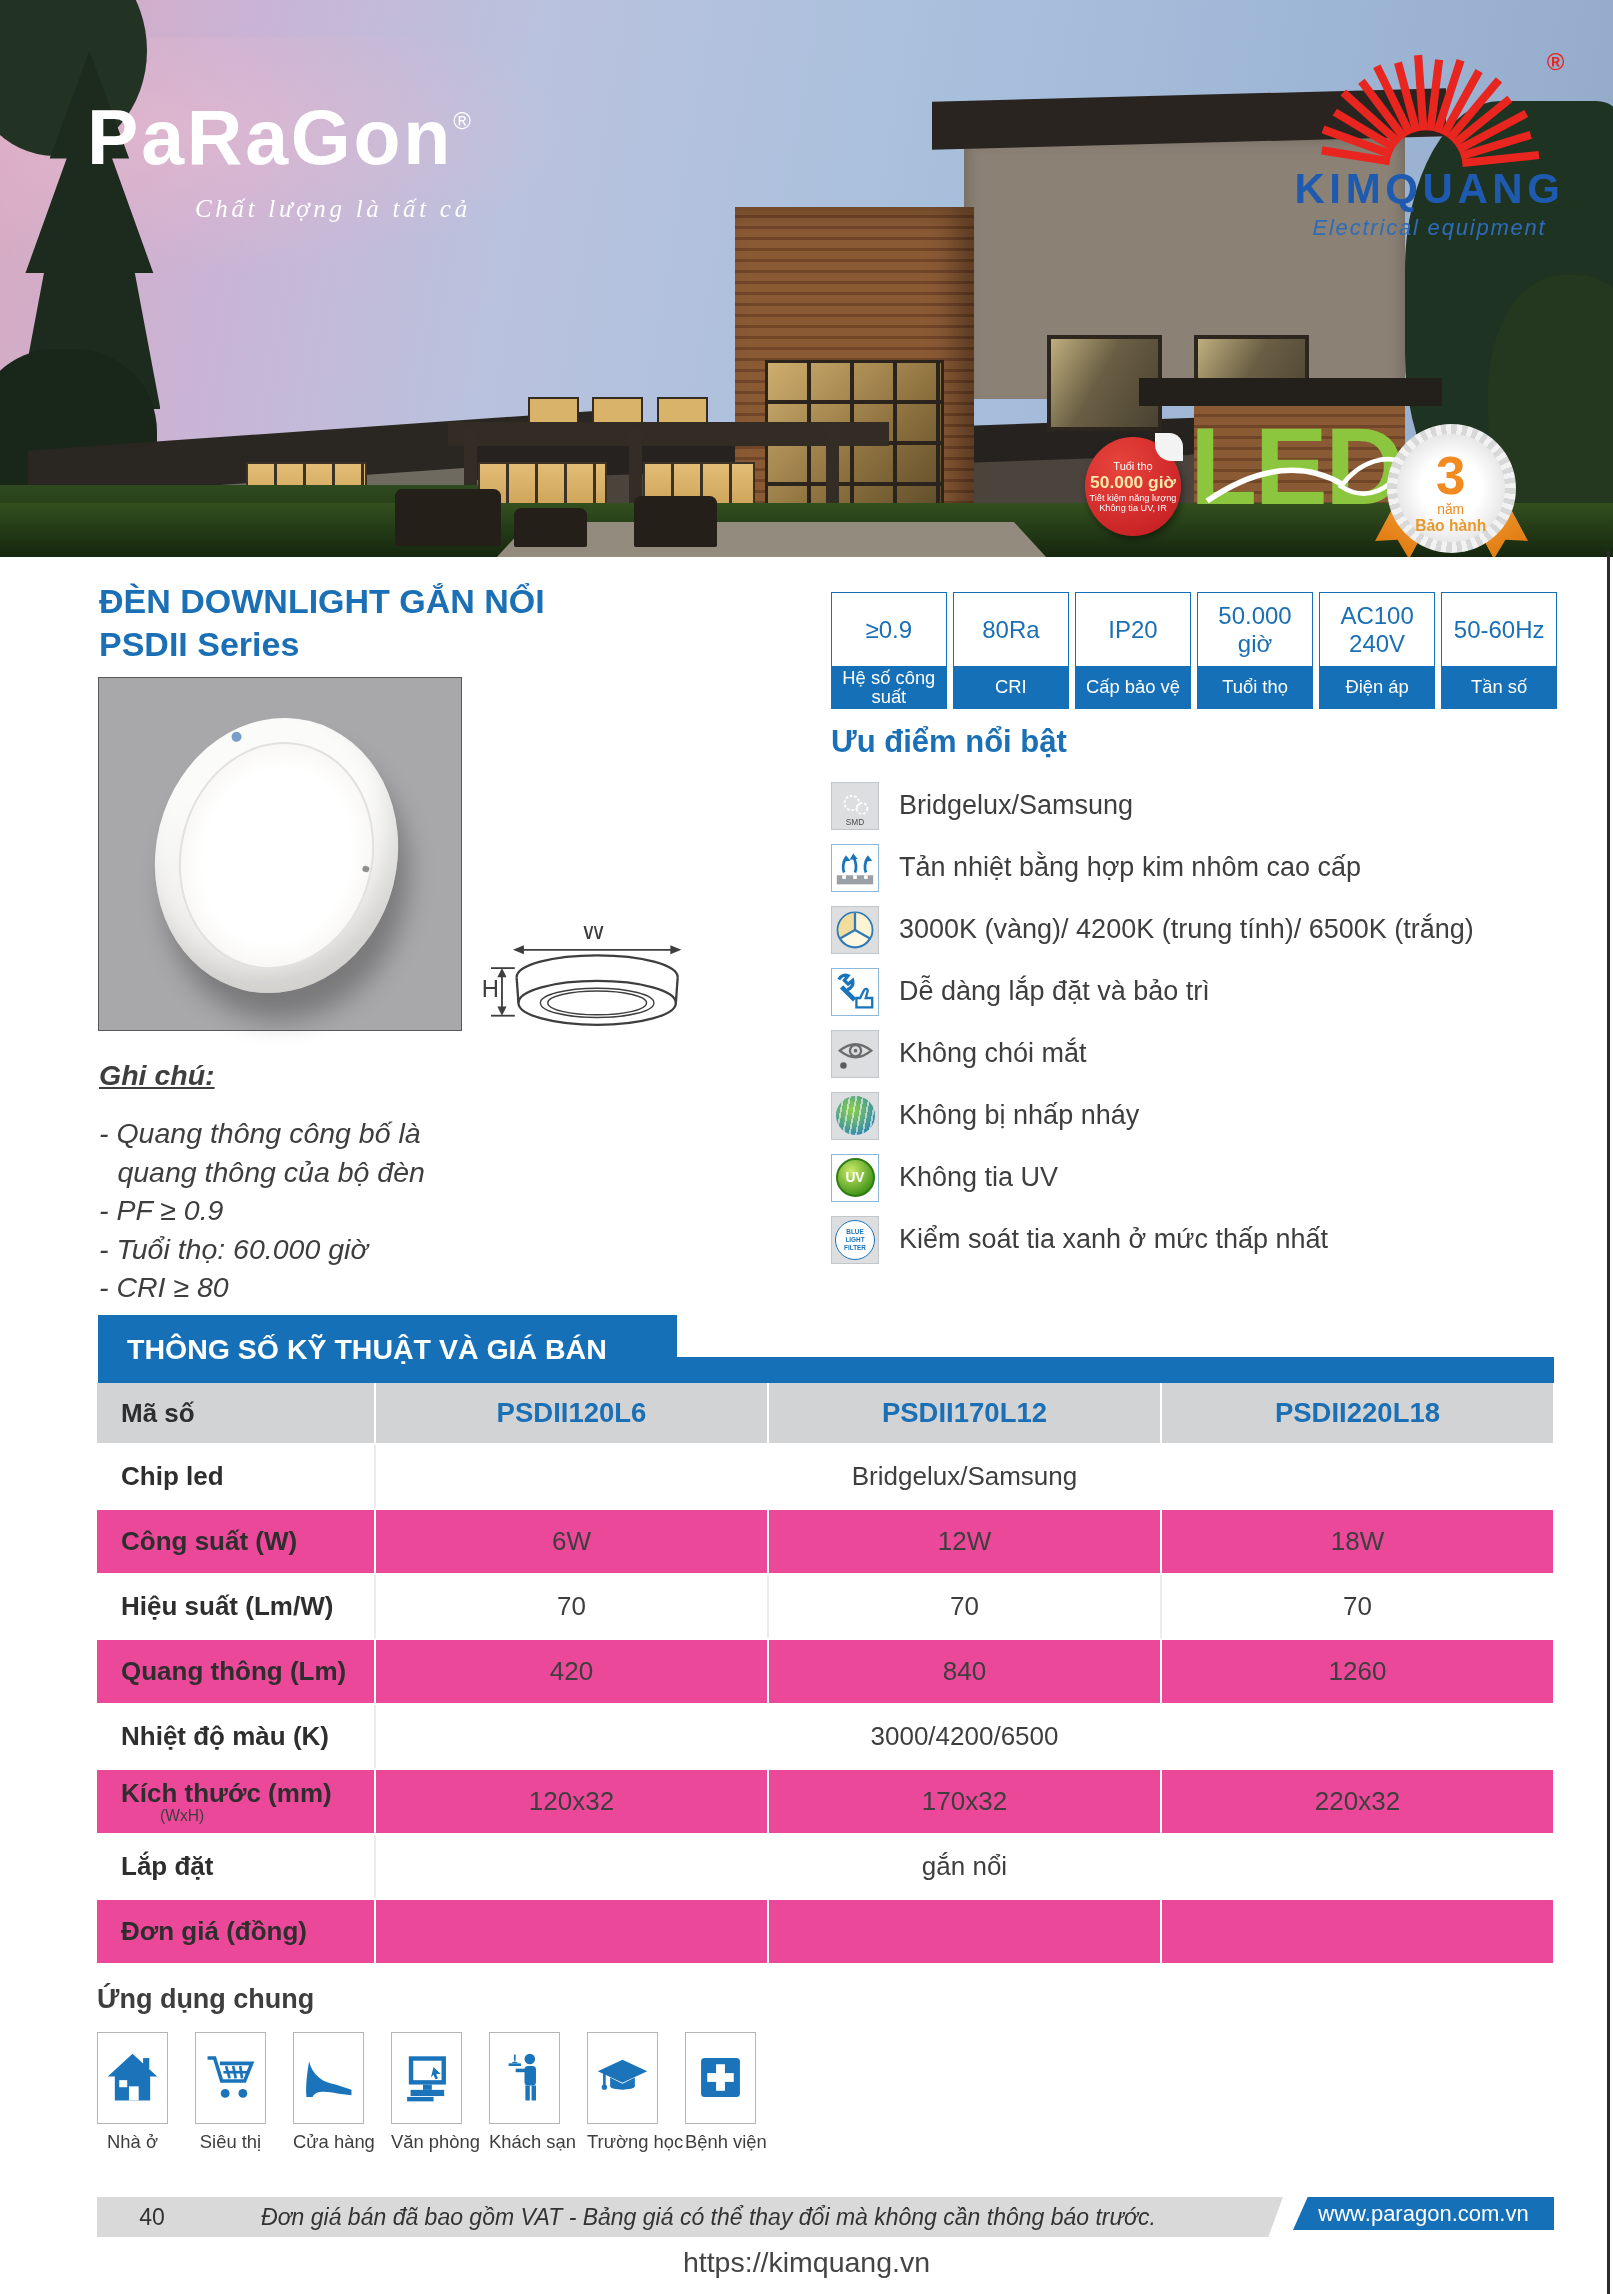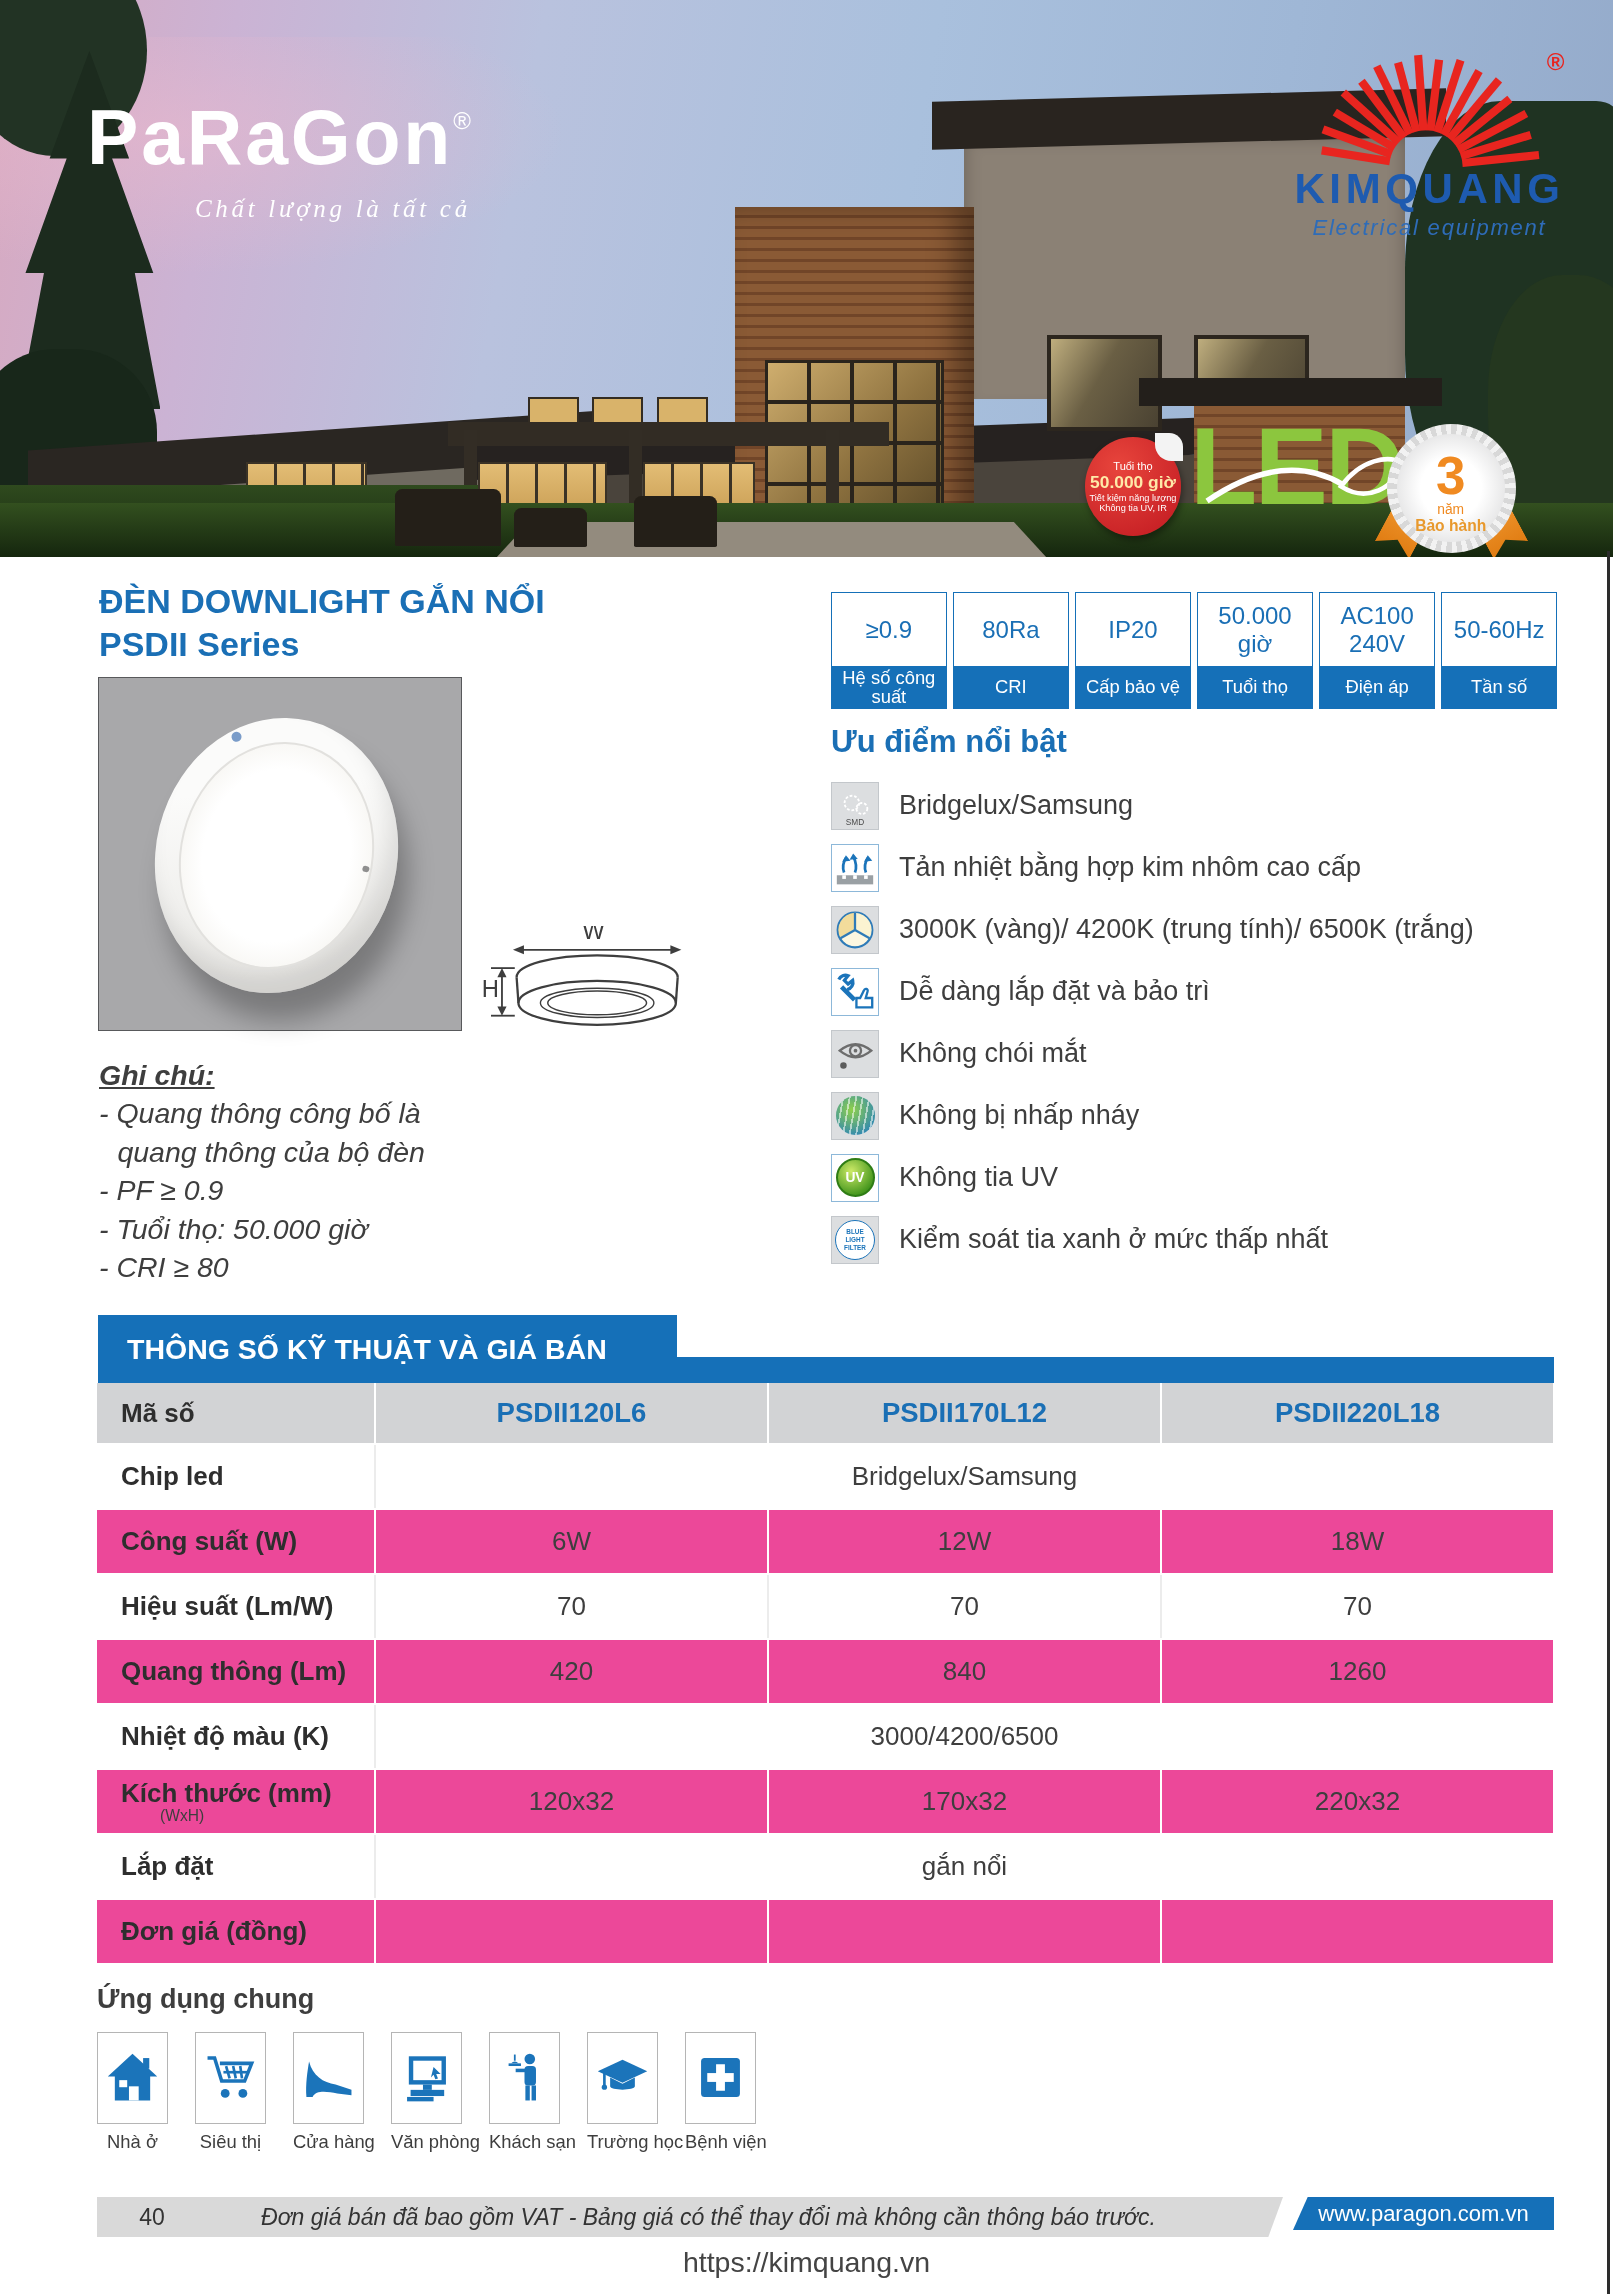--- a/index.html
+++ b/index.html
@@ -104,21 +104,21 @@
   .bx-blue { background:#fff; border:0.9px solid #8db8d9; }
   .smd-lab { position:absolute; bottom:1.8px; left:0; right:0; text-align:center; font-size:8.3px; color:#4c4c4c; }
   .blf-circle { width:40px; height:40px; border-radius:50%; border:1.8px solid #1b74ba; display:flex; flex-direction:column; align-items:center; justify-content:center; background:#fff; }
   .blf-circle span { font-size:6.4px; color:#1b74ba; font-weight:700; line-height:1.2; text-align:center; }
   .uv-circle { width:39px; height:39px; border-radius:50%; background:radial-gradient(circle at 38% 32%,#cdea67,#44961d 75%); border:2.8px solid #2f7d15; color:#fff; font-weight:800; font-size:13.8px; display:flex; align-items:center; justify-content:center; }
   .flick-circle { width:39px; height:39px; border-radius:50%; background:radial-gradient(circle at 40% 35%,#8fd04a,#2e86b5 80%);
     background-image:repeating-linear-gradient(100deg,rgba(255,255,255,.55) 0 1.8px,transparent 1.8px 6.4px),radial-gradient(circle at 40% 35%,#8fd04a,#2e86b5 80%); }
 
   
   .notes { position:absolute; left:99px; top:1056px; width:404px; font-style:italic; color:#3e3e3e; font-size:28.5px; line-height:1.35; }
-  .notes .nh { font-weight:700; text-decoration:underline; margin-bottom:0; }
+  .notes .nh { font-weight:700; text-decoration:underline; margin-bottom:20px; }
   .notes .nl { text-indent:-18.4px; padding-left:18.4px; }
 
   
   .section-box { position:absolute; left:98px; top:1315px; width:579px; height:68px; background:#1570b8;
     color:#fff; font-weight:700; font-size:28.5px; display:flex; align-items:center; padding-left:29px; }
   .section-ext { position:absolute; left:677px; top:1357px; width:877px; height:26px; background:#1570b8; }
 
   
   .spec-table { position:absolute; left:97px; top:1383px; width:1456px; font-size:26px; color:#3e3e3e; }
   .t-row { display:flex; height:65px; border-bottom:2.8px solid #fff; }
@@ -411,21 +411,21 @@
         </div>
       </div>
       <div class="fi-text">Kiểm soát tia xanh ở mức thấp nhất</div>
     </div>
   </div>
 
   <div class="notes">
     <div class="nh">Ghi chú:</div>
     <div class="nl">- Quang thông công bố là quang thông của bộ đèn</div>
     <div class="nl">- PF ≥ 0.9</div>
-    <div class="nl">- Tuổi thọ: 50.000 giờ</div>
+    <div class="nl">- Tuổi thọ: 60.000 giờ</div>
     <div class="nl">- CRI ≥ 80</div>
   </div>
 
   <div class="section-box">
     <span>THÔNG SỐ KỸ THUẬT VÀ GIÁ BÁN</span>
   </div>
   <div class="section-ext"></div>
 
   <div class="spec-table">
     <div class="t-row header">

